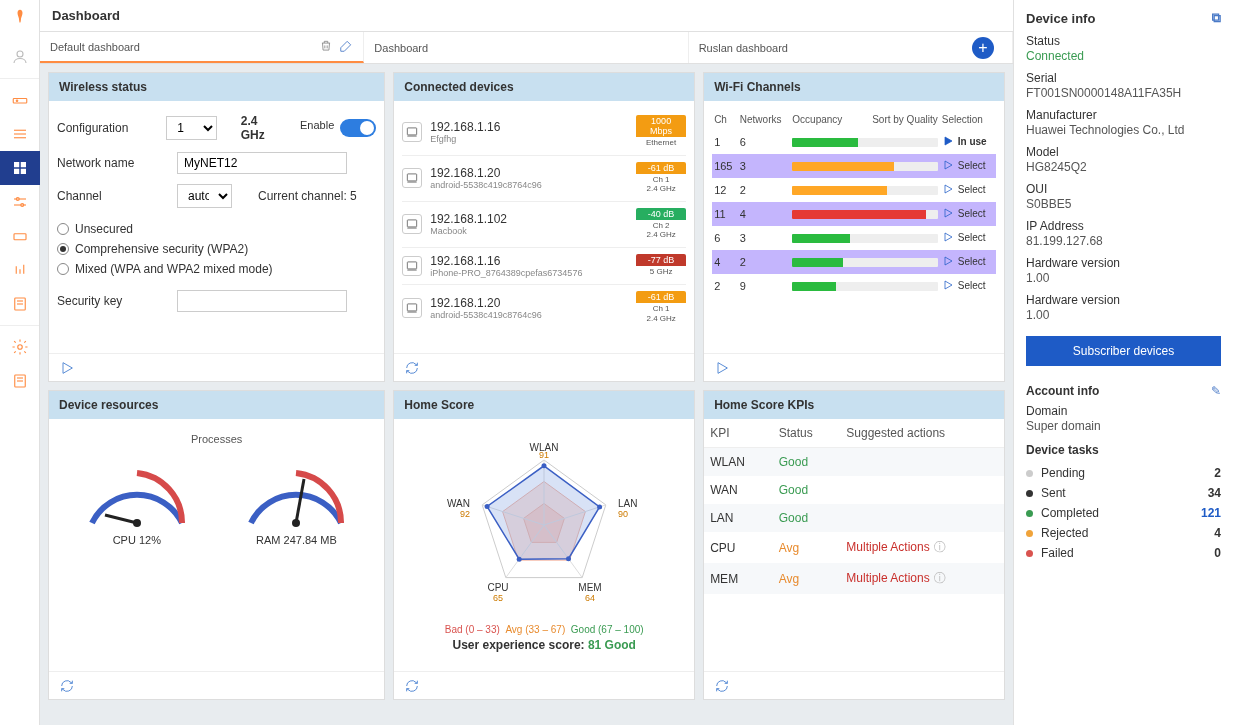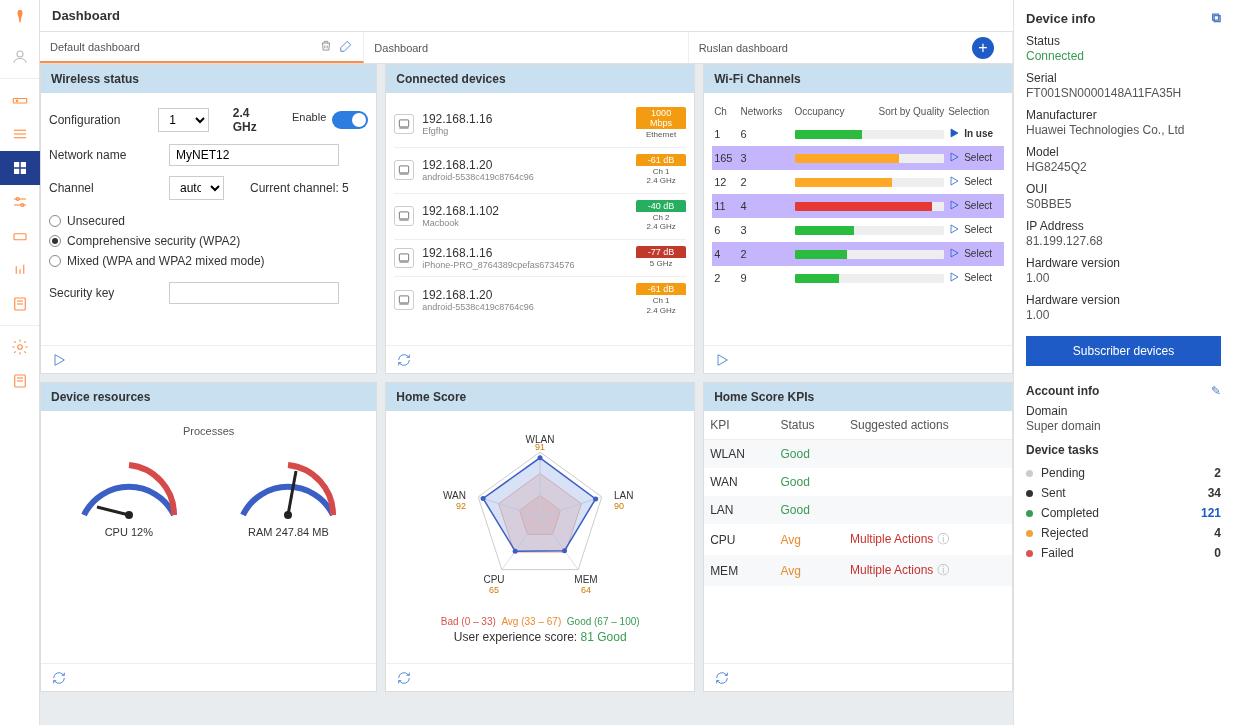--- a/index.html
+++ b/index.html
@@ -11,21 +11,21 @@
 .rail-item.active{background:#213e8f;color:#fff}
 .rail-item svg{width:18px;height:18px}
 .main{flex:1;display:flex;flex-direction:column;min-width:0}
 .topbar{height:32px;background:#fff;display:flex;align-items:center;padding:0 12px;font-size:13px;font-weight:600;border-bottom:1px solid #e0e0e0}
 .tabs{height:32px;background:#fff;display:flex;border-bottom:1px solid #e0e0e0}
 .tab{flex:1;display:flex;align-items:center;padding:0 10px;font-size:11px;color:#555;border-right:1px solid #eee;position:relative}
 .tab.active{border-bottom:2px solid #ff8c42}
 .tab-actions{margin-left:auto;display:flex;gap:6px}
 .tab-actions span{cursor:pointer;color:#666}
 .add-btn{width:22px;height:22px;background:#1e5bc6;color:#fff;border-radius:50%;display:flex;align-items:center;justify-content:center;margin:auto 8px auto auto;cursor:pointer;font-size:16px}
-.content{flex:1;display:grid;grid-template-columns:1fr 1fr 1fr;grid-template-rows:310px 310px;gap:8px;overflow:hidden}
+.content{flex:1;padding:8px;display:grid;grid-template-columns:1fr 1fr 1fr;grid-template-rows:310px 310px;gap:8px;overflow:hidden}
 .sidebar{width:220px;background:#fff;border-left:1px solid #e0e0e0;padding:10px 12px;overflow-y:auto;font-size:12px}
 .panel{background:#fff;display:flex;flex-direction:column;border:1px solid #ddd}
 .panel-header{background:#c8e0f0;padding:7px 10px;font-size:12px;font-weight:600;color:#333}
 .panel-body{flex:1;padding:8px;overflow-y:auto;position:relative}
 .panel-footer{height:28px;border-top:1px solid #eee;display:flex;align-items:center;padding:0 10px}
 .ficon{width:16px;height:16px;cursor:pointer;color:#5a8dd6}
 
 .frow{display:flex;align-items:center;gap:20px;padding:5px 0;font-size:12px}
 .frow label{width:100px;color:#333}
 .sel,.inp{border:1px solid #ccc;padding:3px 6px;font-size:12px;background:#fff}
@@ -75,21 +75,21 @@
 .gauge-lbl{font-size:11px;margin-top:-2px}
 
 .radar-wrap{text-align:center}
 .radar-wrap svg{width:220px;height:190px}
 .axis-lbl{font-size:10px;fill:#333}
 .axis-val{font-size:9px;fill:#cc7a00}
 .legend-line{font-size:10px;margin-top:4px}
 .legend-line .bad{color:#d9534f}
 .legend-line .avg{color:#e88b2e}
 .legend-line .good{color:#3a9b52}
-.ux-score{font-size:12px;font-weight:400;margin-top:3px}
+.ux-score{font-size:12px;font-weight:700;margin-top:3px}
 .ux-score .sc{color:#3a9b52}
 
 .kpi-tbl{width:100%;font-size:12px;border-collapse:collapse}
 .kpi-tbl th{text-align:left;padding:7px 6px;font-weight:400;color:#555;border-bottom:1px solid #eee}
 .kpi-tbl td{padding:7px 6px}
 .kpi-tbl tr.alt{background:#f6f8fa}
 .st-good{color:#3a9b52}
 .st-avg{color:#e88b2e}
 .act{color:#c9302c;cursor:pointer}
 .info-ico{color:#bbb;margin-left:4px;cursor:pointer}

